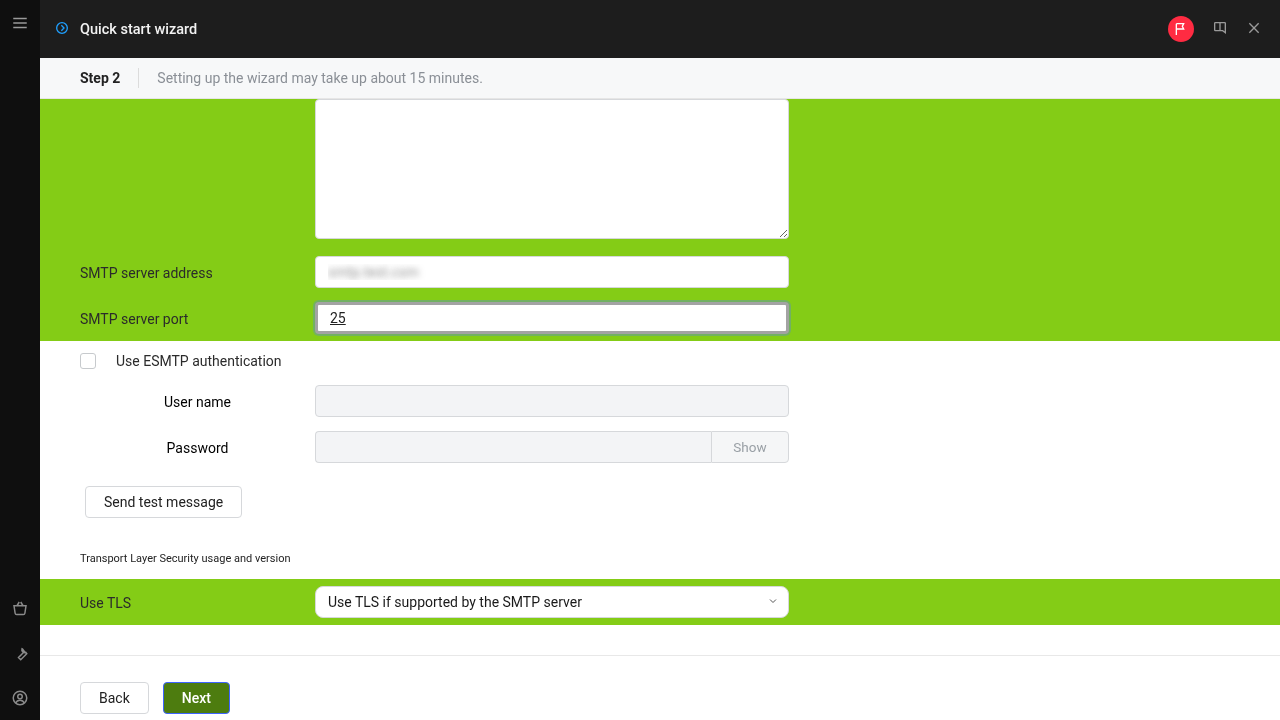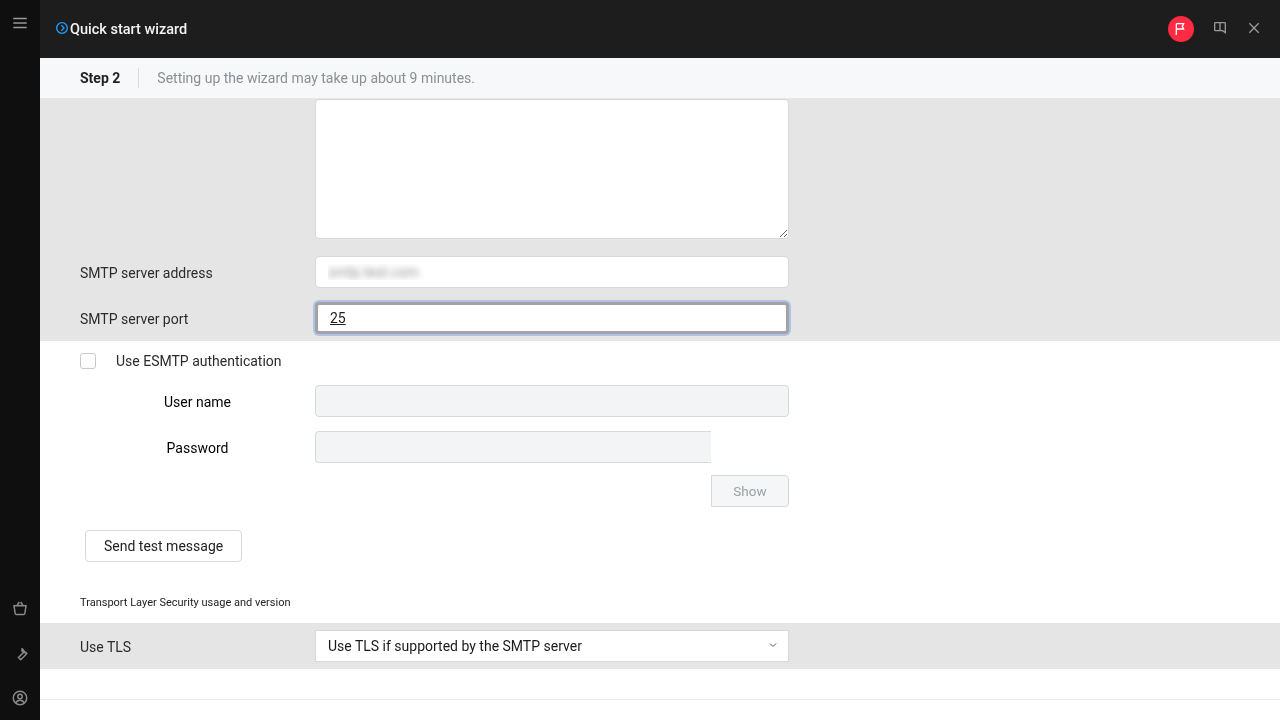--- a/index.html
+++ b/index.html
@@ -10,21 +10,21 @@
   .sidebar { width: 40px; background: #0f0f0f; display: flex; flex-direction: column; align-items: center; justify-content: space-between; padding: 14px 0 10px; }
   .sidebar-top, .sidebar-bottom { display: flex; flex-direction: column; align-items: center; gap: 24px; }
   .sidebar svg { width: 18px; height: 18px; stroke: #8a8a8a; fill: none; stroke-width: 2; }
   .sidebar .ham { stroke: #9a9a9a; }
 
   
   .main { flex: 1; display: flex; flex-direction: column; min-width: 0; }
 
   
   .header { height: 58px; background: #1d1d1d; display: flex; align-items: center; padding: 0 18px 0 14px; color: #fff; }
-  .hdr-left { display: flex; align-items: center; }
+  .hdr-left { display: flex; align-items: center; gap: 10px; }
   .wizard-icon { width: 16px; height: 16px; }
   .hdr-title { font-size: 14.5px; font-weight: 500; color: #f2f2f2; }
   .hdr-right { margin-left: auto; display: flex; align-items: center; gap: 18px; }
   .flag-btn { width: 26px; height: 26px; border-radius: 50%; background: #ff2b42; display: flex; align-items: center; justify-content: center; }
   .hdr-right svg { width: 16px; height: 16px; stroke: #9a9a9a; fill: none; stroke-width: 2; }
   .flag-btn svg { stroke: #fff; stroke-width: 2; }
 
   
   .stepbar { height: 41px; background: #f7f8f9; border-bottom: 1px solid #e6e6e6; display: flex; align-items: center; padding: 0 40px; gap: 18px; }
   .step-label { font-weight: 700; color: #222; }
@@ -32,51 +32,51 @@
   .step-desc { color: #8a8f96; }
 
   
   .content { flex: 1; overflow: hidden; position: relative; }
 
   
   .row { display: flex; align-items: flex-start; padding: 0 40px; }
   .row .lbl { width: 235px; flex: 0 0 235px; padding-top: 9px; font-size: 14px; color: #2b2b2b; }
   .row .fld { width: 474px; flex: 0 0 474px; }
   .row.tight .lbl { color: #000000; text-align: center; }
-  .hl { background: #e5e5e5; }
+  .hl { background: #84cc16; }
 
   textarea.big {
     width: 474px; height: 140px; border: 1px solid #d6d8db; border-radius: 4px; resize: both; padding: 10px 12px; font: inherit; background: #fff;
   }
   input[type=text], input[type=password] {
     width: 100%; height: 32px; border: 1px solid #d6d8db; border-radius: 4px; padding: 0 12px; font: inherit; background: #fff; color: #222;
   }
   input.focused { border: 3px solid #a3a3a3; box-shadow: 0 0 0 2px rgba(79,127,240,0.35); outline: none; text-decoration: underline; }
   input.blurred { color: transparent; text-shadow: 0 0 6px rgba(70,70,70,0.6); }
   input:disabled { background: #f3f4f6; color: #9aa0a6; }
   .sec-title { padding: 34px 40px 14px; font-size: 11px; color: #222; }
 
   
   .chk-row { display: flex; align-items: center; gap: 20px; padding: 12px 40px 10px; }
   .chk { width: 16px; height: 16px; border: 1px solid #c7cacd; border-radius: 3px; background: #fff; }
   .chk-label { color: #2b2b2b; }
 
   
   .pw-group { display: flex; width: 474px; }
   .pw-group input { border-top-right-radius: 0; border-bottom-right-radius: 0; border-right: none; width: 396px; }
-  .pw-show { width: 78px; height: 32px; border: 1px solid #d6d8db; border-left: 1px solid #d6d8db; border-radius: 0 4px 4px 0; background: #f5f6f7; color: #9aa0a6; display: flex; align-items: center; justify-content: center; font-size: 13.5px; margin-top: 44px; }
+  .pw-show { width: 78px; height: 32px; border: 1px solid #d6d8db; border-left: 1px solid #d6d8db; border-radius: 0 4px 4px 0; background: #f5f6f7; color: #9aa0a6; display: flex; align-items: center; justify-content: center; font-size: 13.5px; }
 
   
   .btn { height: 32px; padding: 0 18px; border: 1px solid #d6d8db; background: #fff; border-radius: 4px; font: inherit; color: #222; cursor: pointer; display: inline-flex; align-items: center; justify-content: center; }
   .btn-primary { background: #4d7c0f; border-color: #3e64ff; color: #fff; font-weight: 500; }
   .btn-row { padding: 16px 45px 0; display: flex; gap: 14px; }
 
   
   .select-wrap { position: relative; width: 474px; }
-  .select-wrap .sel-val { width: 100%; height: 32px; border: 1px solid #d6d8db; border-radius: 0; background: #fff; padding: 0 30px 0 12px; display: flex; align-items: center; }
+  .select-wrap .sel-val { width: 100%; height: 32px; border: 1px solid #d6d8db; border-radius: 8px; background: #fff; padding: 0 30px 0 12px; display: flex; align-items: center; }
   .select-wrap .caret { position: absolute; right: 10px; top: 50%; transform: translateY(-50%); pointer-events: none; }
 
   
   .footer { border-top: 1px solid #e8e8e8; padding: 26px 40px 20px; display: flex; gap: 14px; }
 
   
   .row.hl { padding-top: 7px; padding-bottom: 7px; }
   .ta-row { padding-top: 0; }
 </style>
 </head>
@@ -147,21 +147,21 @@
               <line x1="5" y1="5" x2="19" y2="19"></line>
               <line x1="19" y1="5" x2="5" y2="19"></line>
             </svg>
         </span>
       </div>
     </div>
 
     <div class="stepbar">
       <span class="step-label">Step 2</span>
       <span class="step-sep"></span>
-      <span class="step-desc">Setting up the wizard may take up about 9 minutes.</span>
+      <span class="step-desc">Setting up the wizard may take up about 15 minutes.</span>
     </div>
 
     <div class="content">
 
       <div class="row hl ta-row" style="padding-top:0;">
         <div class="lbl">&nbsp;</div>
         <div class="fld">
           <textarea class="big" style=""></textarea>
         </div>
       </div>

